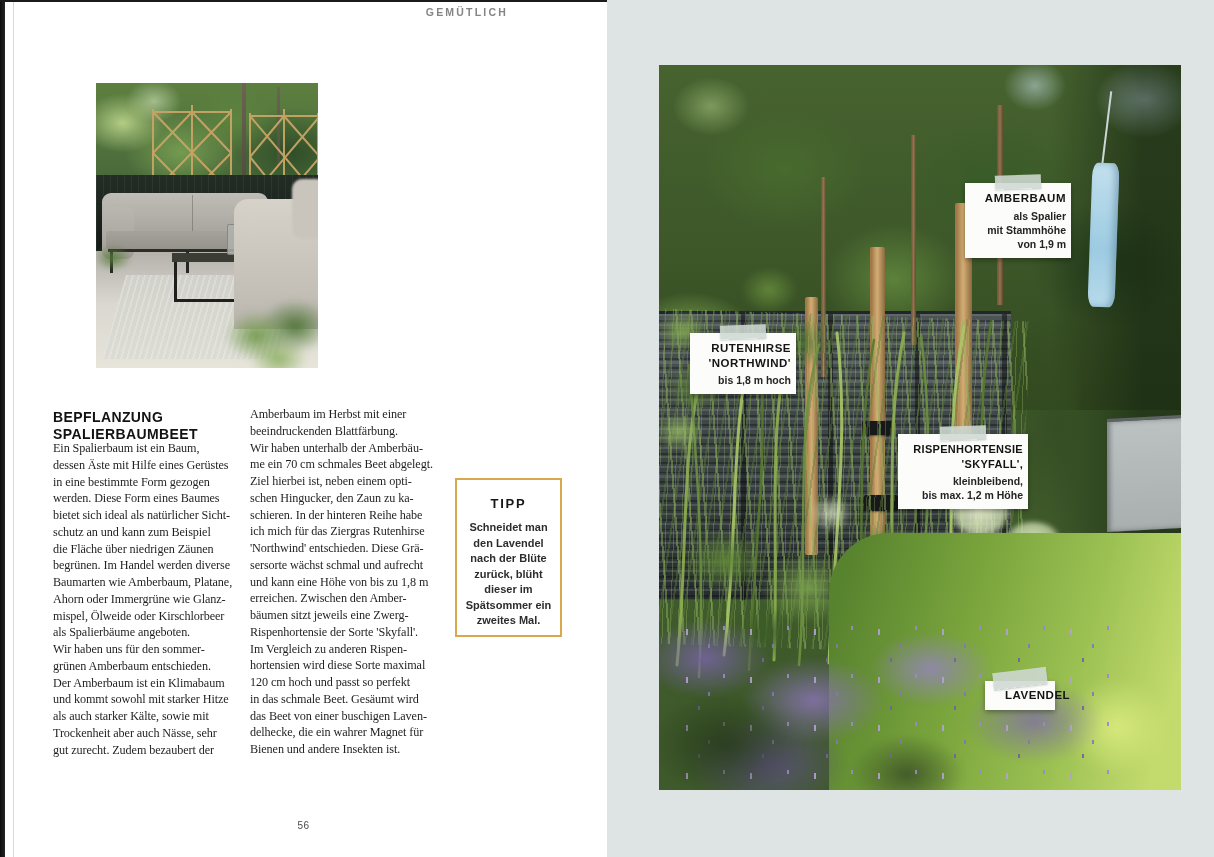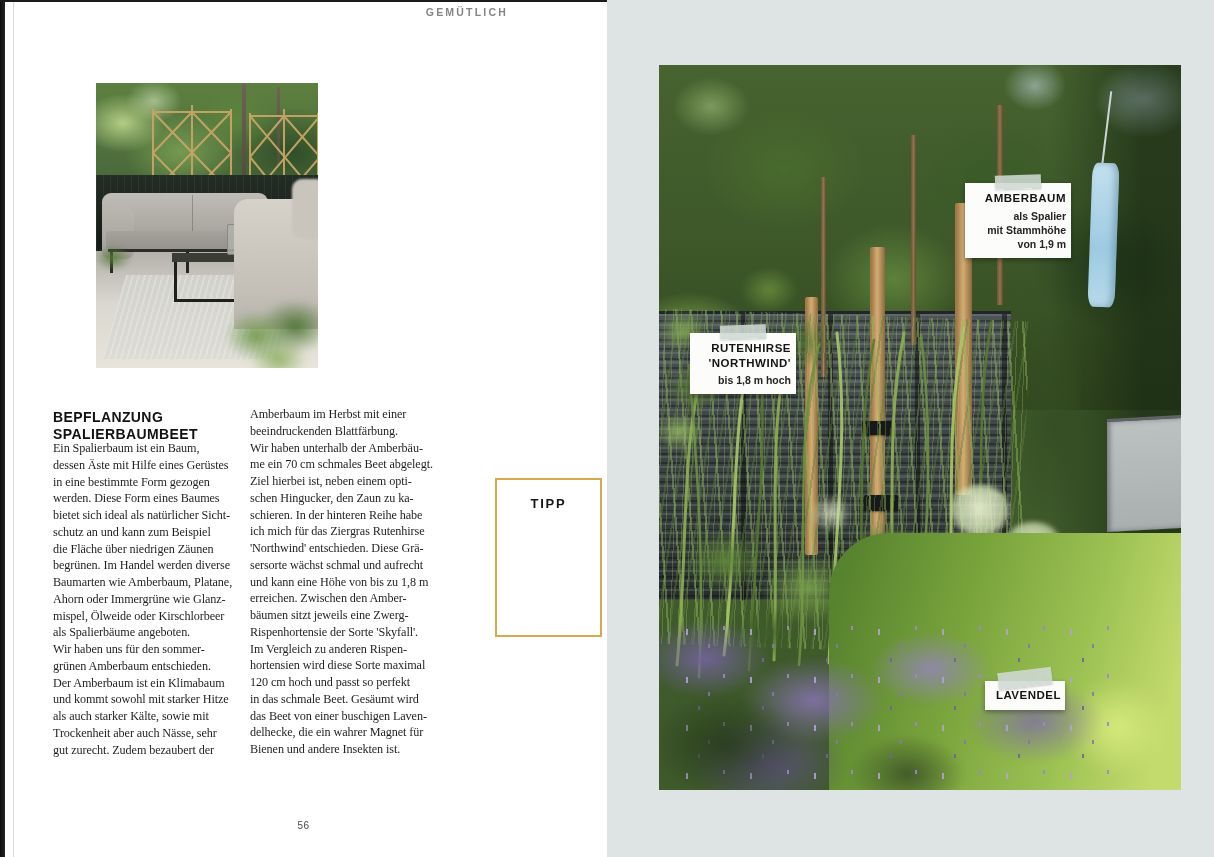--- a/index.html
+++ b/index.html
@@ -203,21 +203,21 @@
     padding:8px 5px 7px;text-align:right;z-index:30;box-sizing:border-box;}
   .tape{position:absolute;top:-8px;left:50%;width:46px;height:14px;
     background:rgba(206,216,210,.88);transform:translateX(-50%) rotate(-2deg);
     box-shadow:0 1px 2px rgba(0,0,0,.18);}
   .label-title{font-size:11.5px;line-height:14.5px;font-weight:bold;letter-spacing:.5px;color:#141414;white-space:pre;}
   .label-sub{margin-top:3px;font-size:10.5px;line-height:14px;font-weight:600;color:#242424;white-space:pre;}
   .lbl-amberbaum{left:306px;top:118px;width:106px;}
   .lbl-rutenhirse{left:31px;top:268px;width:106px;}
   .lbl-rispenhortensie{left:239px;top:369px;width:130px;}
   .lbl-rispenhortensie .label-title{font-size:11px;letter-spacing:.3px;}
-  .lbl-lavendel{left:326px;top:616px;width:80px;padding:7px 4px;}
+  .lbl-lavendel{left:326px;top:616px;width:70px;padding:7px 20px;}
   .lbl-lavendel .tape{width:54px;height:17px;top:-11px;transform:translateX(-50%) rotate(-7deg);}
 </style>
 </head>
 <body>
 
 <div class="canvas">
 
   <div class="left-page">
     <div class="section-header">GEMÜTLICH</div>
 
@@ -296,22 +296,29 @@
 bäumen sitzt jeweils eine Zwerg-
 Rispenhortensie der Sorte 'Skyfall'.
 Im Vergleich zu anderen Rispen-
 hortensien wird diese Sorte maximal
 120 cm hoch und passt so perfekt
 in das schmale Beet. Gesäumt wird
 das Beet von einer buschigen Laven-
 delhecke, die ein wahrer Magnet für
 Bienen und andere Insekten ist.</div>
 
-    <div class="tip-box" style="border-color: rgb(217, 168, 78); margin-left: 40px;">
+    <div class="tip-box" style="border-color: rgb(217, 168, 78);">
       <div class="tip-title">TIPP</div>
+      <div class="tip-body">Schneidet man
+den Lavendel
+nach der Blüte
+zurück, blüht
+dieser im
+Spätsommer ein
+zweites Mal.</div>
     </div>
 
     <div class="page-num">56</div>
   </div>
 
   <div class="right-page">
 
     <div class="rphoto">
       <div class="rp-canopy"></div>
       <div class="rp-darkside"></div>
@@ -364,20 +371,27 @@
         <div class="label-sub">als Spalier
 mit Stammhöhe
 von 1,9 m</div>
       </div>
       <div class="plant-label lbl-rutenhirse">
         <div class="tape"></div>
         <div class="label-title">RUTENHIRSE
 'NORTHWIND'</div>
         <div class="label-sub">bis 1,8 m hoch</div>
       </div>
+      <div class="plant-label lbl-rispenhortensie">
+        <div class="tape"></div>
+        <div class="label-title">RISPENHORTENSIE
+'SKYFALL',</div>
+        <div class="label-sub">kleinbleibend,
+bis max. 1,2 m Höhe</div>
+      </div>
       <div class="plant-label lbl-lavendel">
         <div class="tape"></div>
         <div class="label-title">LAVENDEL</div>
       </div>
     </div>
 
   </div>
 
   <div class="spine-edge"></div>
   <div class="page-edge-line"></div>

